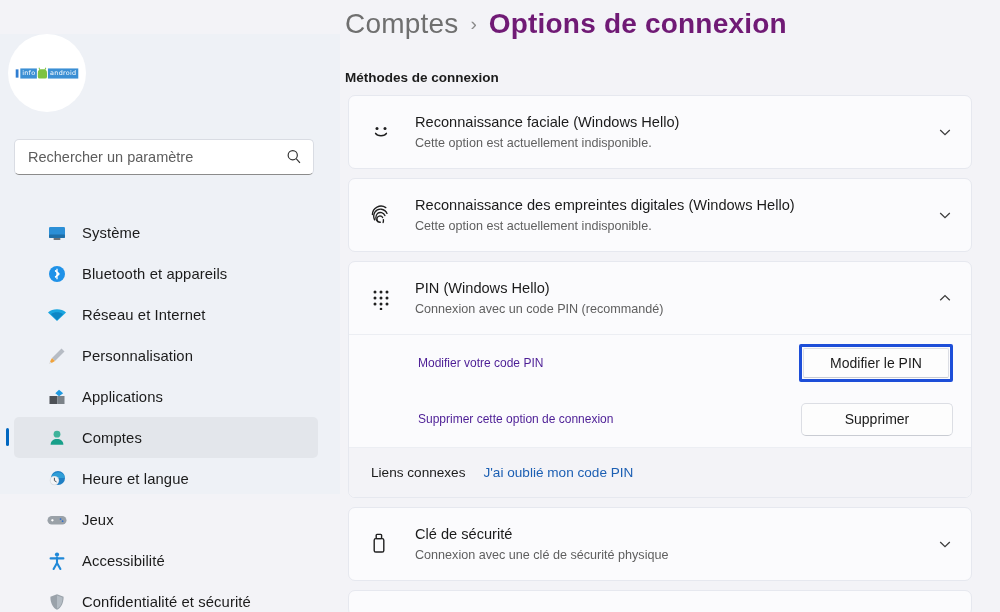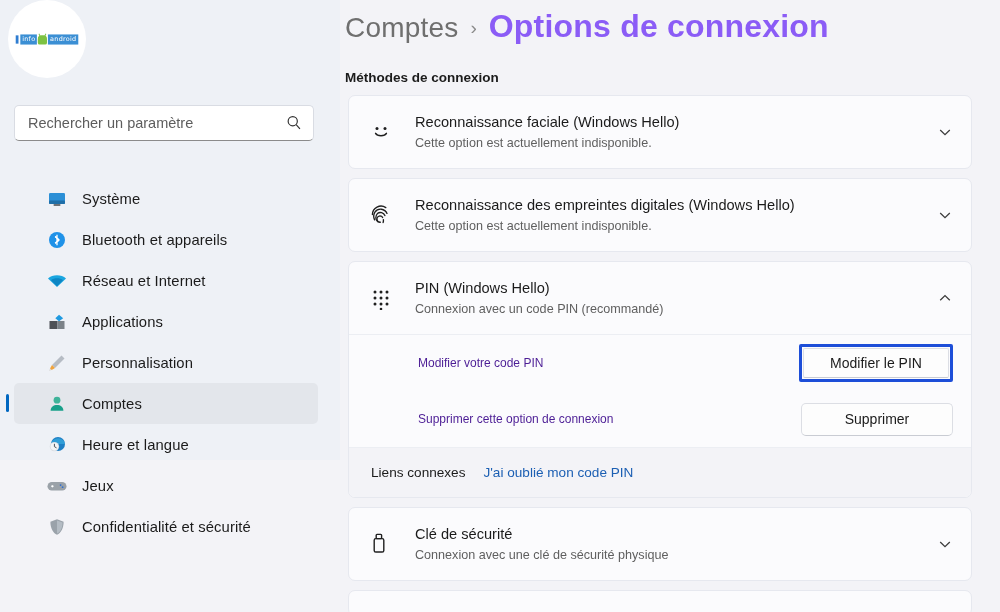--- a/index.html
+++ b/index.html
@@ -12,20 +12,21 @@
   }
   #app { position: relative; width: 1000px; height: 612px; display: flex; }
 
   
   .sidebar {
     width: 340px; height: 460px;
     background: #eef1f6;
     position: relative;
     flex: 0 0 340px;
     padding-top: 0;
+    margin-top: 34px;
   }
   .avatar-wrap {
     position: absolute; left: 8px; top: 0px;
     width: 78px; height: 78px;
   }
   .avatar {
     width: 78px; height: 78px; border-radius: 50%;
     background: #ffffff;
     display: flex; align-items: center; justify-content: center;
     overflow: hidden;
@@ -100,21 +101,21 @@
     flex: 1; position: relative;
     padding: 0 12px 0 0;
     height: 612px; overflow: hidden;
   }
   .breadcrumb {
     position: absolute; left: 5px; top: 8px;
     display: flex; align-items: baseline; gap: 12px;
   }
   .crumb-parent { font-size: 28px; color: #6f6f6f; letter-spacing: .2px; }
   .crumb-sep { font-size: 19px; color: #8a8a8a; position: relative; top: -3px; }
-  .crumb-current { font-size: 32px; color: #8b5cf6; font-weight: 600; letter-spacing: .2px; }
+  .crumb-current { font-size: 28px; color: #701a75; font-weight: 600; letter-spacing: .2px; }
 
   .section-label {
     position: absolute; left: 5px; top: 70px;
     font-size: 13.5px; color: #1b1b1b; font-weight: 700;
   }
 
   .cards { position: absolute; left: 8px; top: 95px; width: 624px; }
 
   .card {
     background: #fbfbfd;
@@ -233,37 +234,37 @@
             <path d="M2 7.5 C6.5 3.2 15.5 3.2 20 7.5 L11 16 Z" fill="#1aa6e0"></path>
             <path d="M5 9.2 C8 6.6 14 6.6 17 9.2 L11 15.2 Z" fill="#0d86c4"></path>
           </svg>
         </span>
         <span class="nav-label">Réseau et Internet</span>
       </div>
 
       <div class="nav-item">
         <span class="nav-icon">
           <svg width="20" height="20" viewBox="0 0 20 20">
+            <path d="M14.5 2.5 L17.5 5.5 L8 15 L5 12 Z" fill="#b6bcc4"></path>
+            <path d="M5 12 L8 15 L4.6 17 L3 15.4 Z" fill="#f0a33c"></path>
+            <path d="M3 15.4 L4.6 17 L2 18 Z" fill="#d9d9d9"></path>
+          </svg>
+        </span>
+        <span class="nav-label">Personnalisation</span>
+      </div>
+
+      <div class="nav-item">
+        <span class="nav-icon">
+          <svg width="20" height="20" viewBox="0 0 20 20">
             <rect x="2.5" y="9" width="8" height="8" fill="#4d5156"></rect>
             <rect x="10.5" y="9" width="7" height="8" fill="#7b8288"></rect>
             <path d="M12 2.8 L16.2 6.2 L12 9.3 L8.3 6.2 Z" fill="#1f9ae0"></path>
           </svg>
         </span>
         <span class="nav-label">Applications</span>
-      </div>
-
-      <div class="nav-item">
-        <span class="nav-icon">
-          <svg width="20" height="20" viewBox="0 0 20 20">
-            <path d="M14.5 2.5 L17.5 5.5 L8 15 L5 12 Z" fill="#b6bcc4"></path>
-            <path d="M5 12 L8 15 L4.6 17 L3 15.4 Z" fill="#f0a33c"></path>
-            <path d="M3 15.4 L4.6 17 L2 18 Z" fill="#d9d9d9"></path>
-          </svg>
-        </span>
-        <span class="nav-label">Personnalisation</span>
       </div>
 
       <div class="nav-item selected">
         <span class="nav-icon">
           <svg width="20" height="20" viewBox="0 0 20 20">
             <circle cx="10" cy="6.2" r="3.4" fill="#3fb39a"></circle>
             <path d="M3.6 16.8 C3.6 12.9 6.6 11 10 11 C13.4 11 16.4 12.9 16.4 16.8 Z" fill="#18a08a"></path>
           </svg>
         </span>
         <span class="nav-label">Comptes</span>
@@ -288,20 +289,30 @@
             <rect x="1.5" y="6" width="19" height="8.6" rx="4.3" fill="#9aa1a8"></rect>
             <circle cx="6.4" cy="10.3" r="1.1" fill="#ffffff"></circle>
             <circle cx="14.6" cy="9.1" r=".9" fill="#2f6fd0"></circle>
             <circle cx="16.6" cy="11.2" r=".9" fill="#2f6fd0"></circle>
             <rect x="5.6" y="9.7" width="1.6" height="1.2" fill="#ffffff"></rect>
           </svg>
         </span>
         <span class="nav-label">Jeux</span>
       </div>
 
+      <div class="nav-item">
+        <span class="nav-icon">
+          <svg width="20" height="20" viewBox="0 0 20 20">
+            <circle cx="10" cy="3.6" r="2.1" fill="#1f88d8"></circle>
+            <path d="M3.6 7.4 L16.4 7.4" stroke="#1f88d8" stroke-width="2.1" stroke-linecap="round"></path>
+            <path d="M10 6.6 L10 12 L6.6 18 M10 12 L13.4 18" stroke="#1f88d8" stroke-width="2.1" fill="none" stroke-linecap="round" stroke-linejoin="round"></path>
+          </svg>
+        </span>
+        <span class="nav-label">Accessibilité</span>
+      </div>
 
       <div class="nav-item">
         <span class="nav-icon">
           <svg width="20" height="20" viewBox="0 0 20 20">
             <path d="M10 2.2 L16.6 4.7 C16.6 11.3 14 15.8 10 17.8 C6 15.8 3.4 11.3 3.4 4.7 Z" fill="#9aa2aa"></path>
             <path d="M10 3.4 L15.5 5.4 C15.5 11.1 13.3 14.9 10 16.6 Z" fill="#b4bcc4"></path>
           </svg>
         </span>
         <span class="nav-label">Confidentialité et sécurité</span>
       </div>

